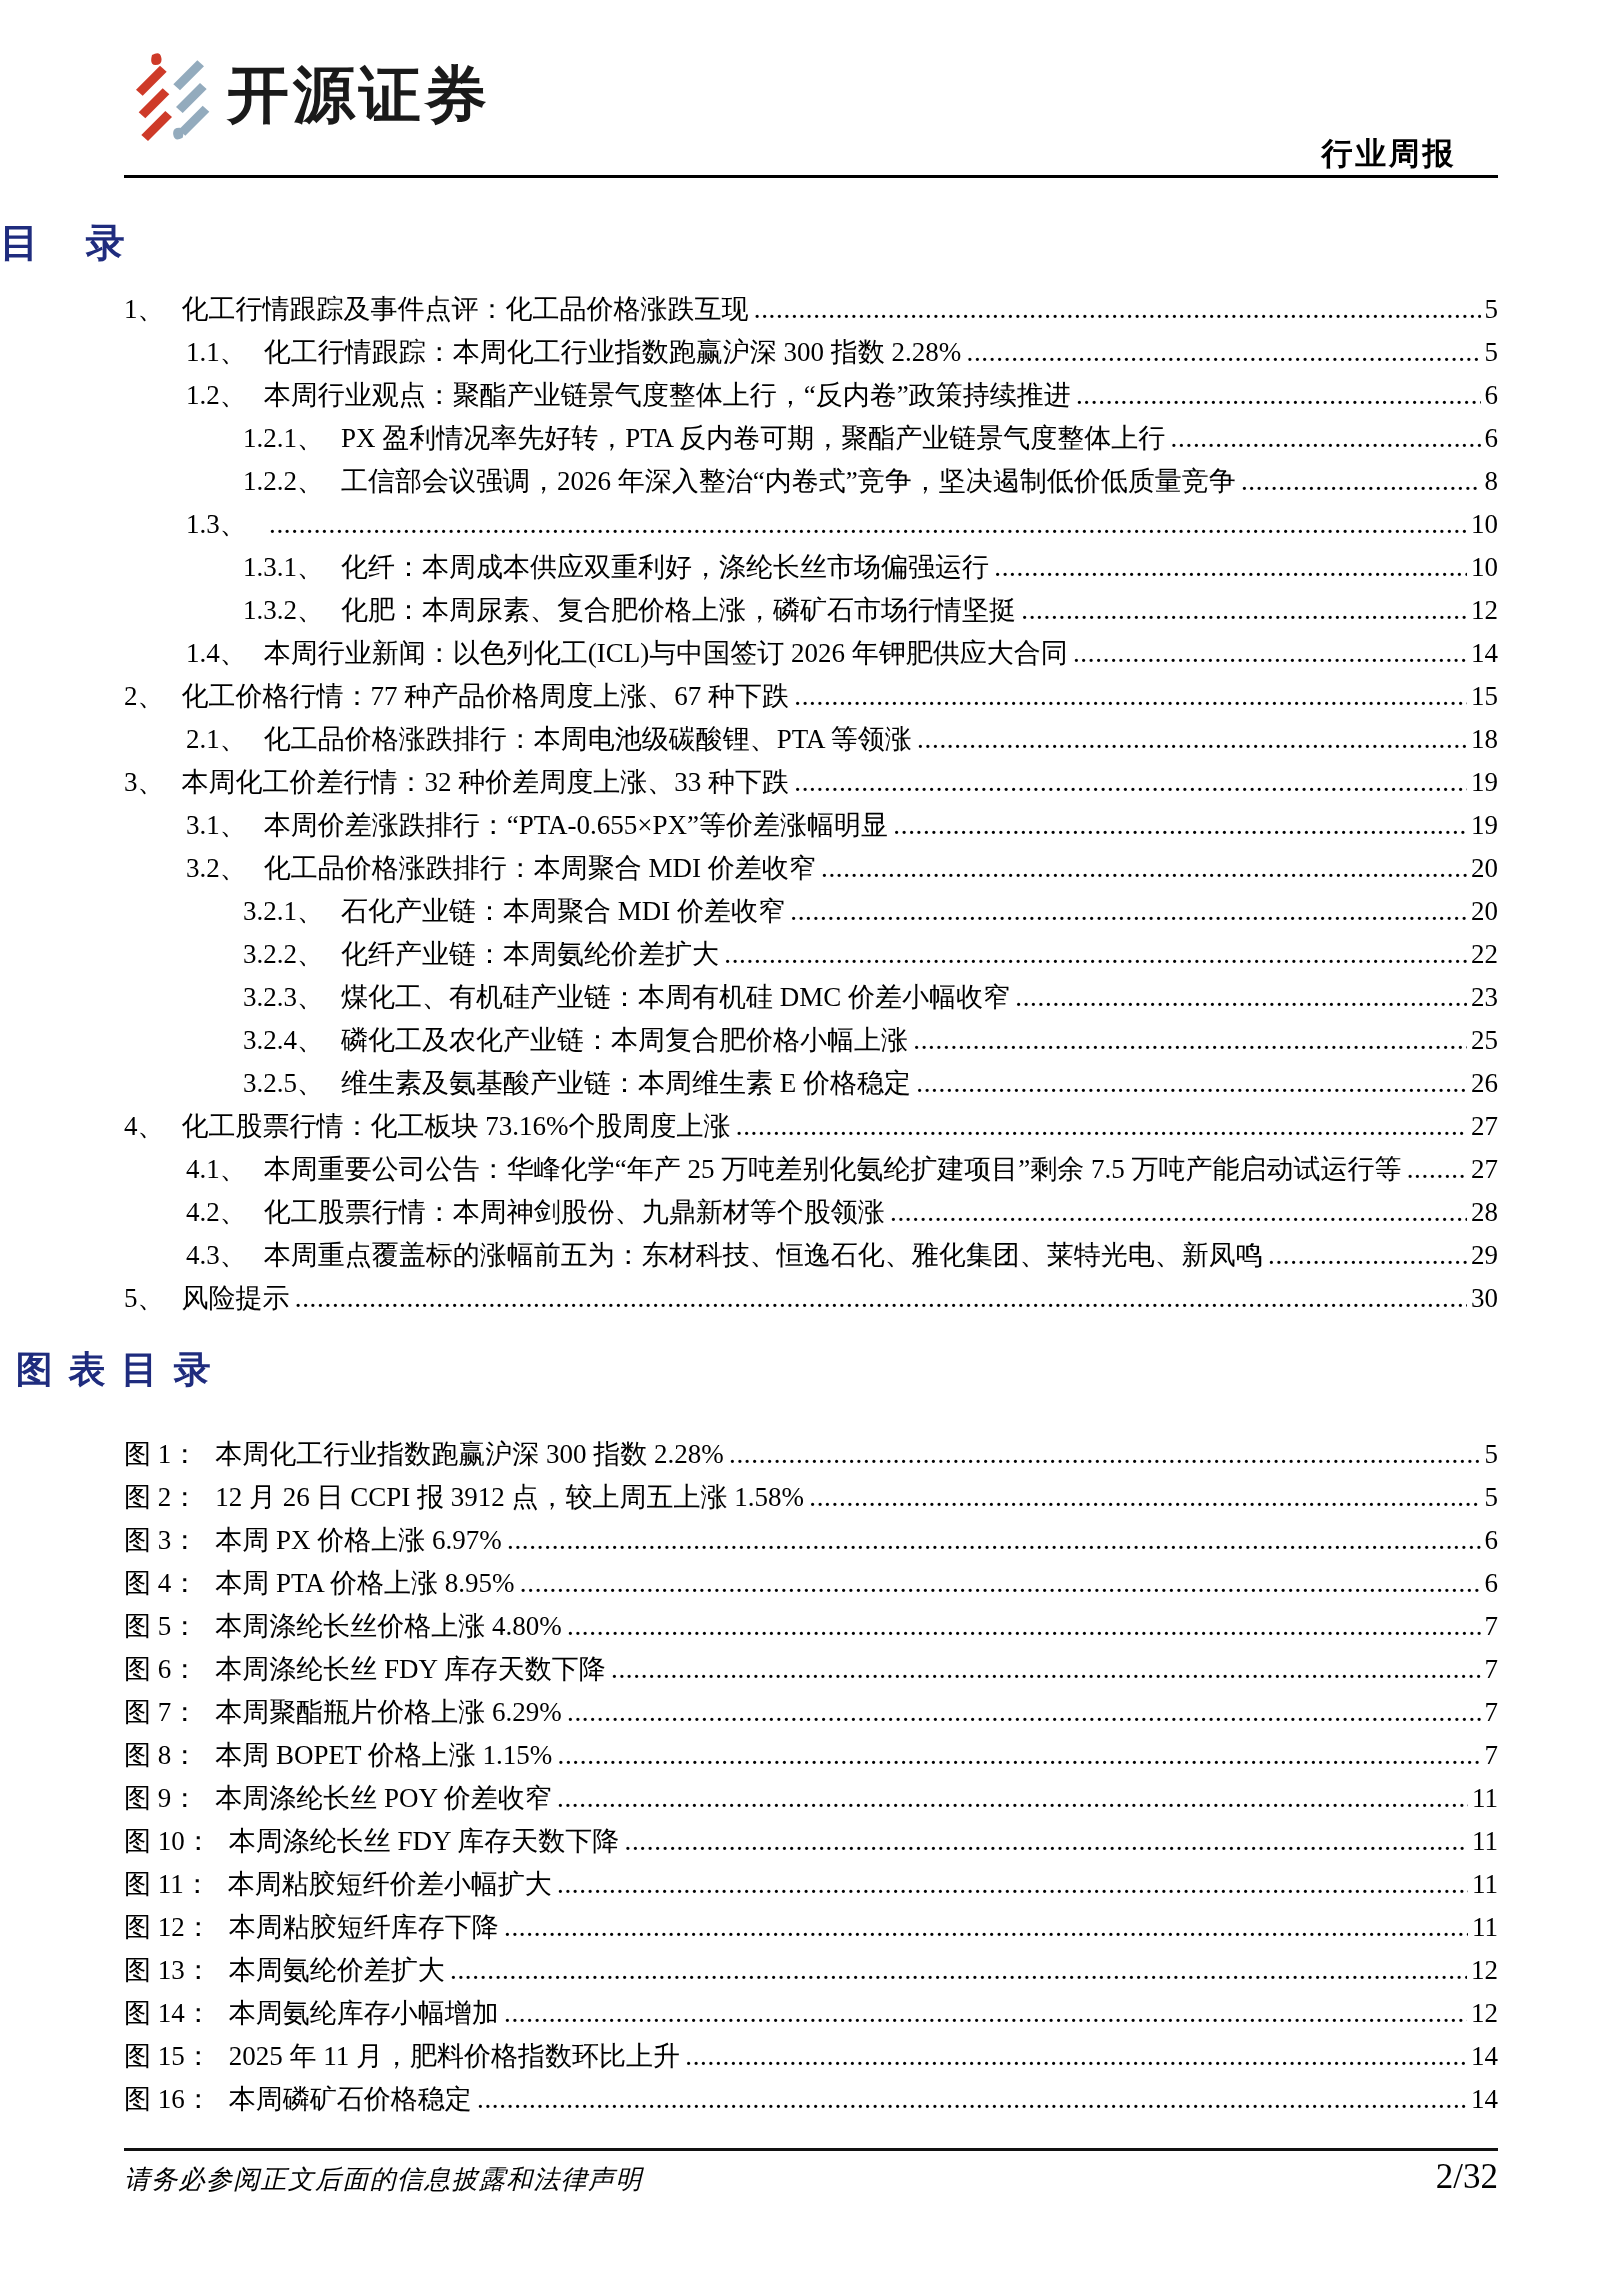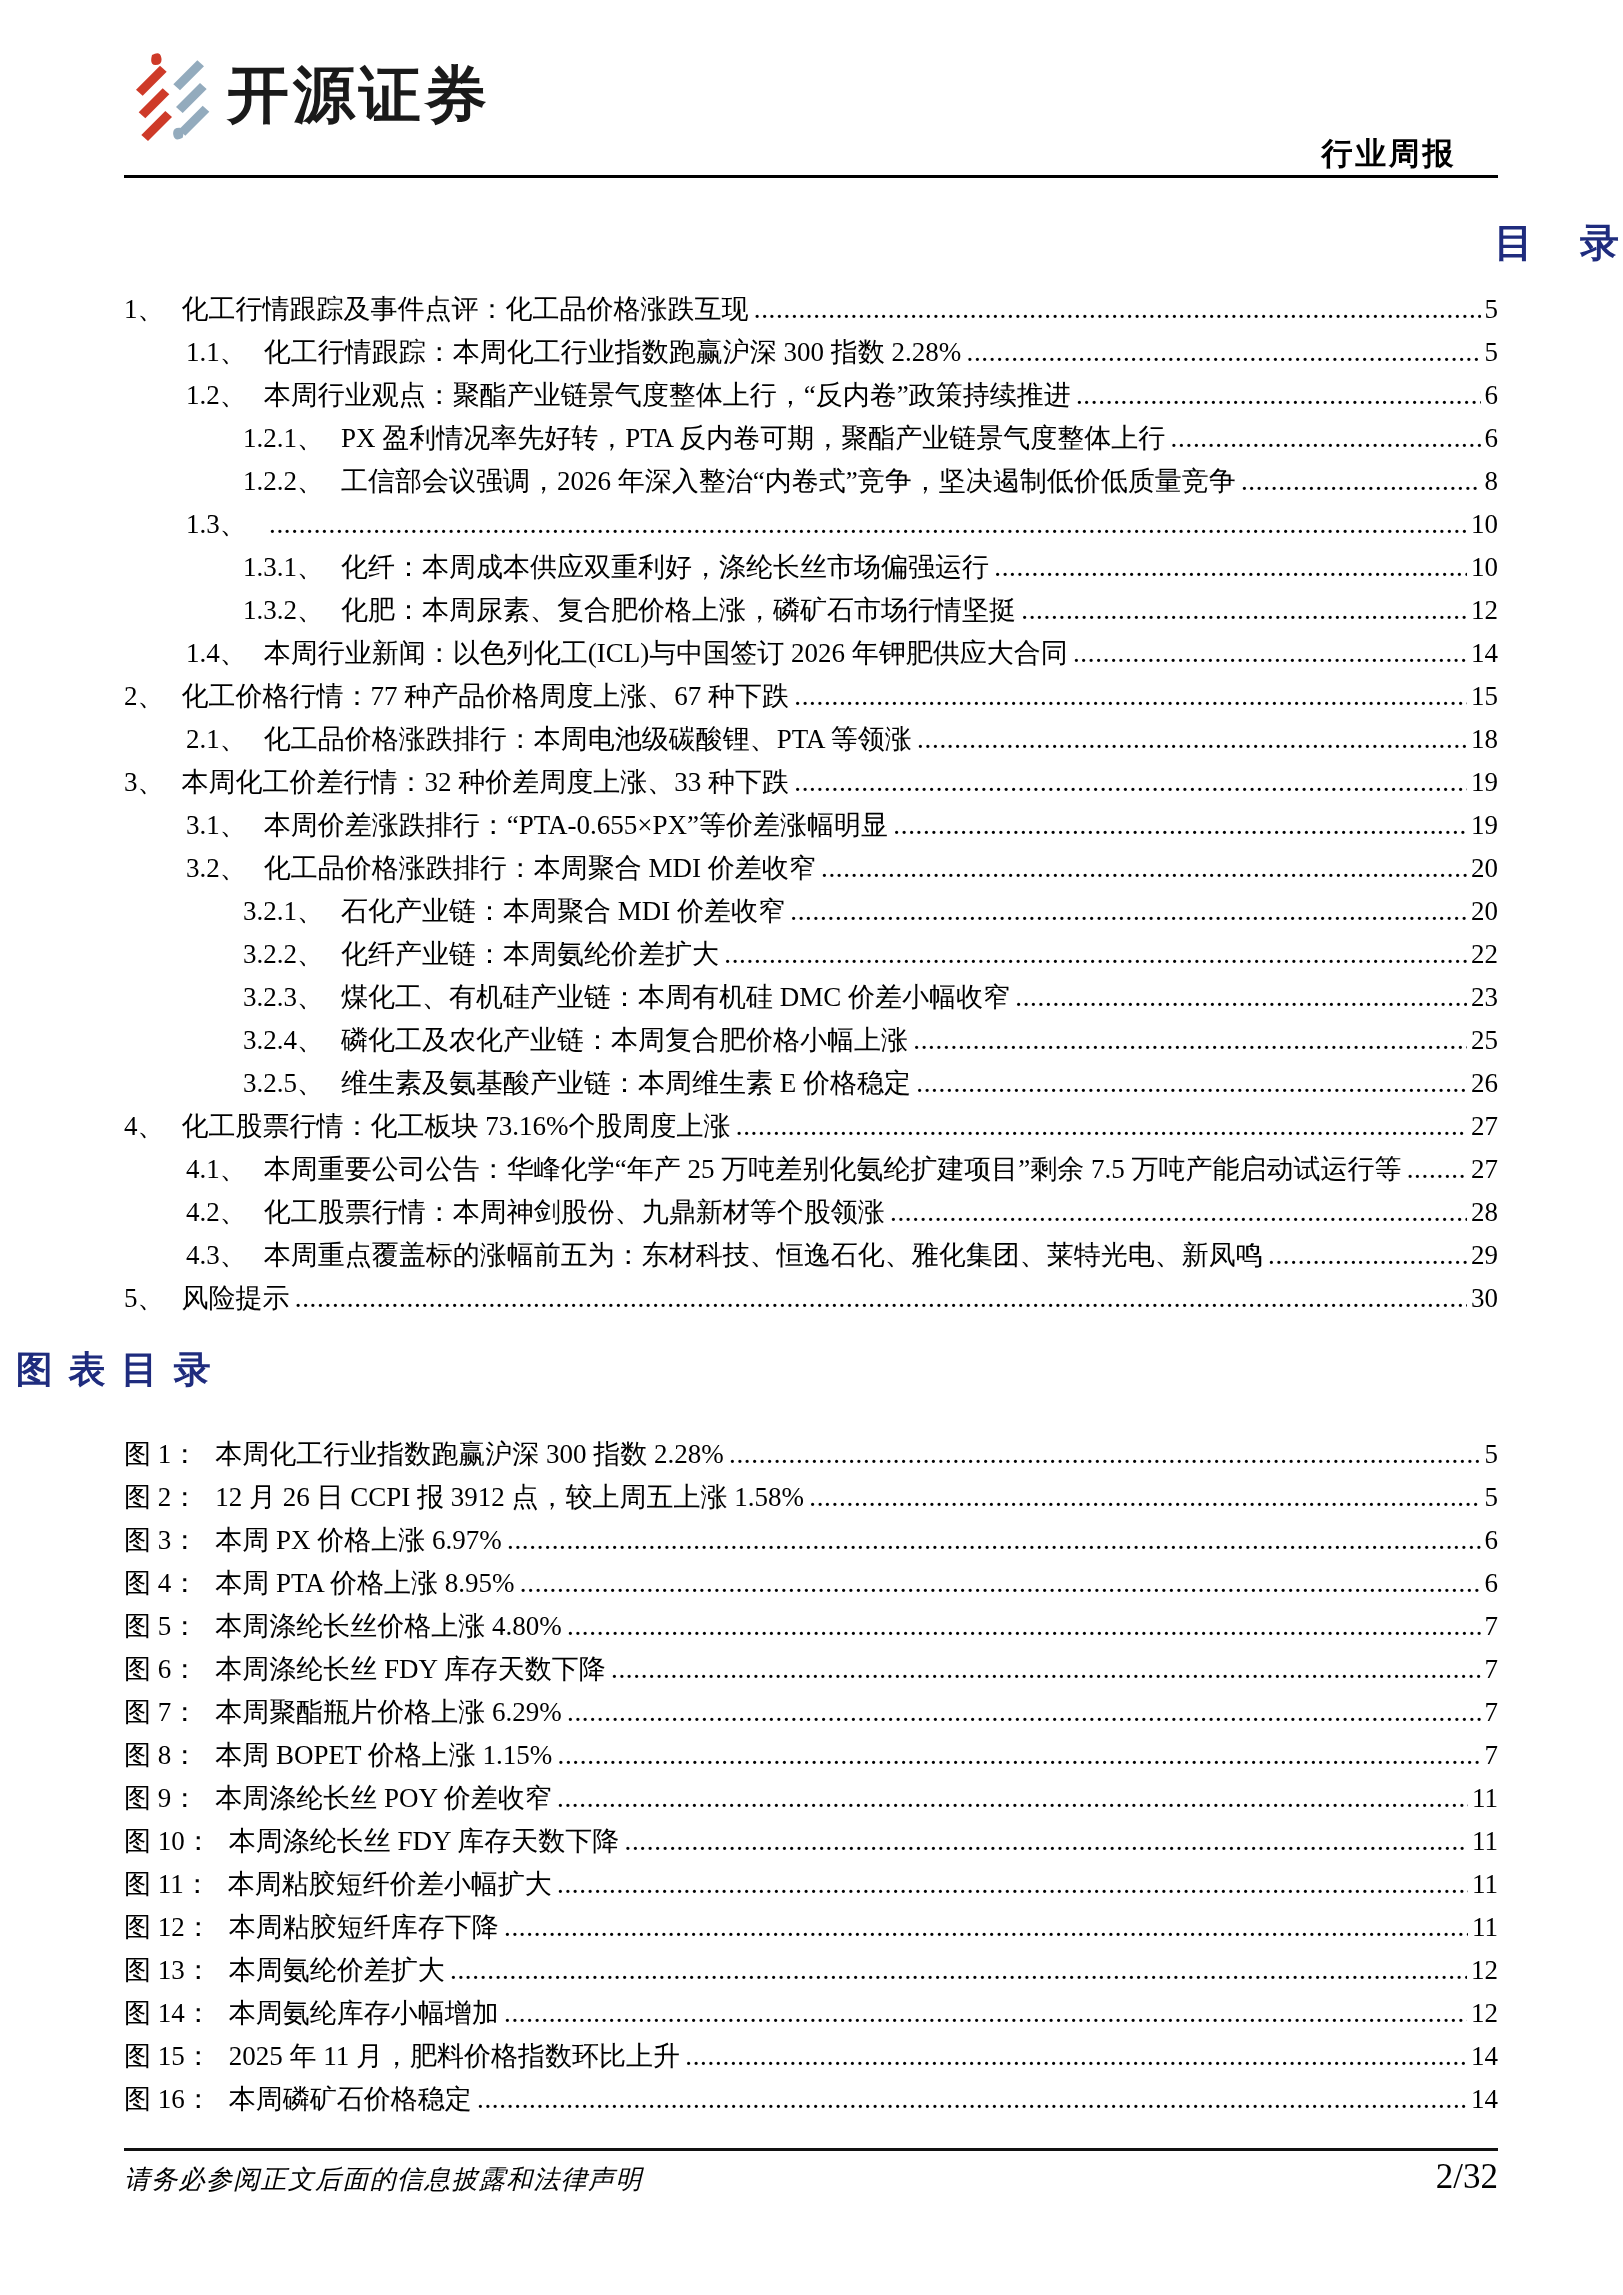--- a/index.html
+++ b/index.html
@@ -19,21 +19,21 @@
     margin-left:13px;line-height:88px;
   }
   .report-type{
     top:133px;left:108px;width:1374px;text-align:right;padding-right:26px;
     box-sizing:border-box;font-size:31px;font-weight:bold;letter-spacing:2.6px;
   }
   .header-rule{top:175px;left:124px;width:1374px;height:2.6px;background:#000;}
 
   
   .toc-title{
-    top:216px;left:0;width:1623px;text-align:right;
+    top:216px;left:0;width:1623px;text-align:left;
     font-size:39px;font-weight:bold;color:var(--navy,#1f2c7e);letter-spacing:3.9px;
   }
   .figures-title{
     top:1345px;left:0;width:1623px;text-align:left;text-indent:15.7px;
     font-size:37px;font-weight:bold;color:var(--navy,#1f2c7e);letter-spacing:15.7px;
   }
 
   
   .toc-list{left:124px;top:288px;width:1374px;}
   .figure-list{left:124px;top:1433px;width:1374px;}

